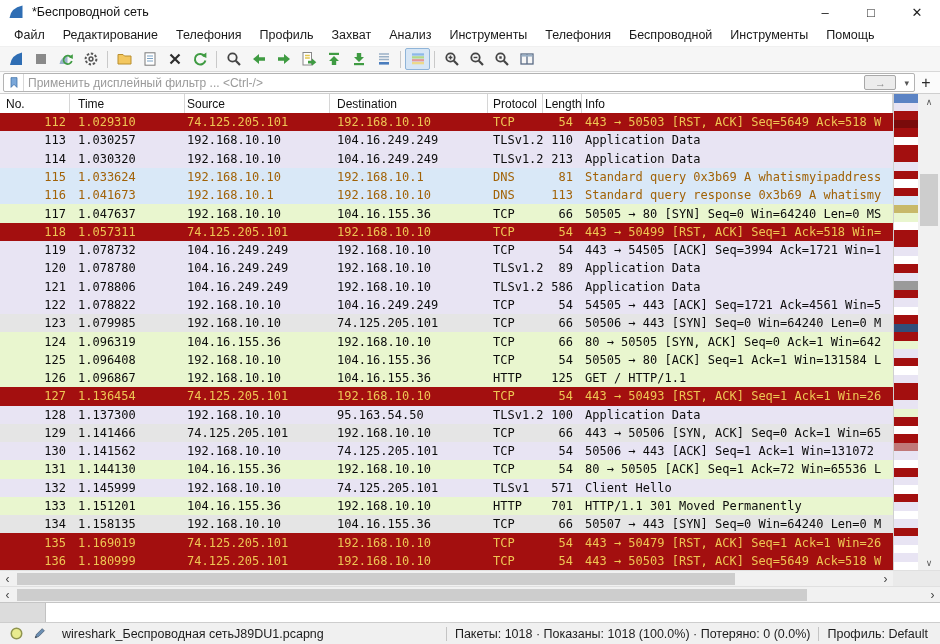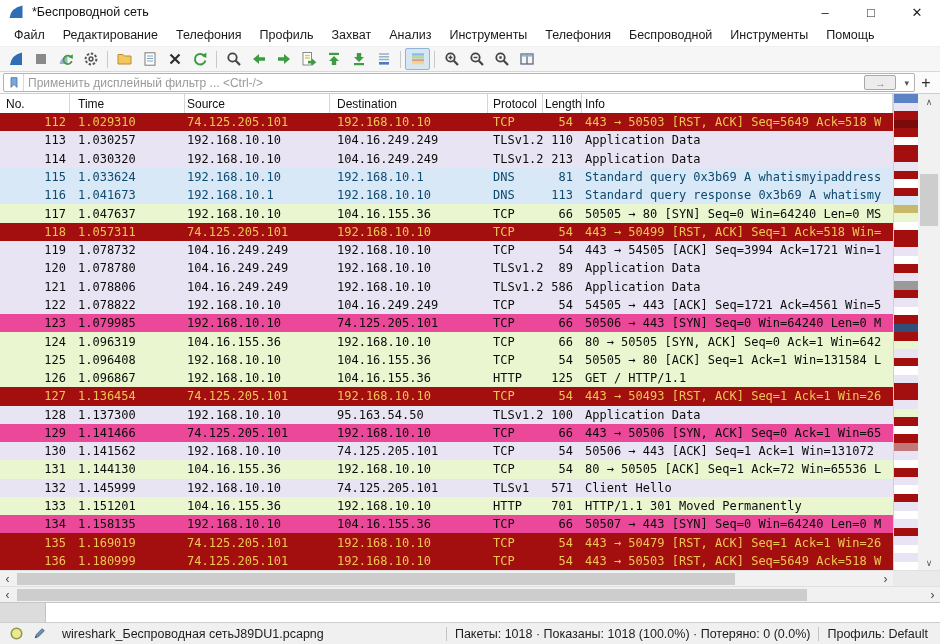--- a/index.html
+++ b/index.html
@@ -37,23 +37,23 @@
   
   .list-region { height: 476px; display: flex; background: #fff; }
   .table-area { width: 893px; display: flex; flex-direction: column; }
   .header-row { height: 19px; display: flex; background: #fff; font-size: 12px; color: #111; }
   .hcell { display: flex; align-items: center; border-right: 1px solid #d6d6d6; white-space: nowrap; overflow: hidden; }
   .rows { height: 457px; display: flex; flex-direction: column; }
   .prow { flex: 1; display: flex; align-items: center; font-family: "DejaVu Sans Mono", "Liberation Mono", monospace; font-size: 12px; white-space: pre; }
   .pcell { overflow: hidden; white-space: pre; }
   .c-red  { background: #a30f0f; color: #eec654; }
   .c-tcp  { background: #e8e4f3; color: #0c0c0c; }
-  .c-dns  { background: #d9e8f7; color: #0c4a6e; }
+  .c-dns  { background: #d9e8f7; color: #a16207; }
   .c-http { background: #e9f6cf; color: #0c0c0c; }
-  .c-gray { background: #ec4899; color: #0c0c0c; }
+  .c-gray { background: #e5e5e5; color: #0c0c0c; }
 
   .minimap { width: 25px; display: flex; flex-direction: column; border-left: 1px solid #d0d0d0; }
   .stripe { flex: 1; }
   .vscroll { width: 22px; background: #f1f1f1; position: relative; }
   .vs-arrow { position: absolute; left: 0; width: 100%; height: 15px; display: flex; align-items: center; justify-content: center; font-size: 9px; color: #5a5a5a; }
   .vs-up { top: 0; }
   .vs-down { bottom: 0; }
   .vs-thumb { position: absolute; left: 2px; width: 18px; top: 80px; height: 52px; background: #cdcdcd; }
 
   

